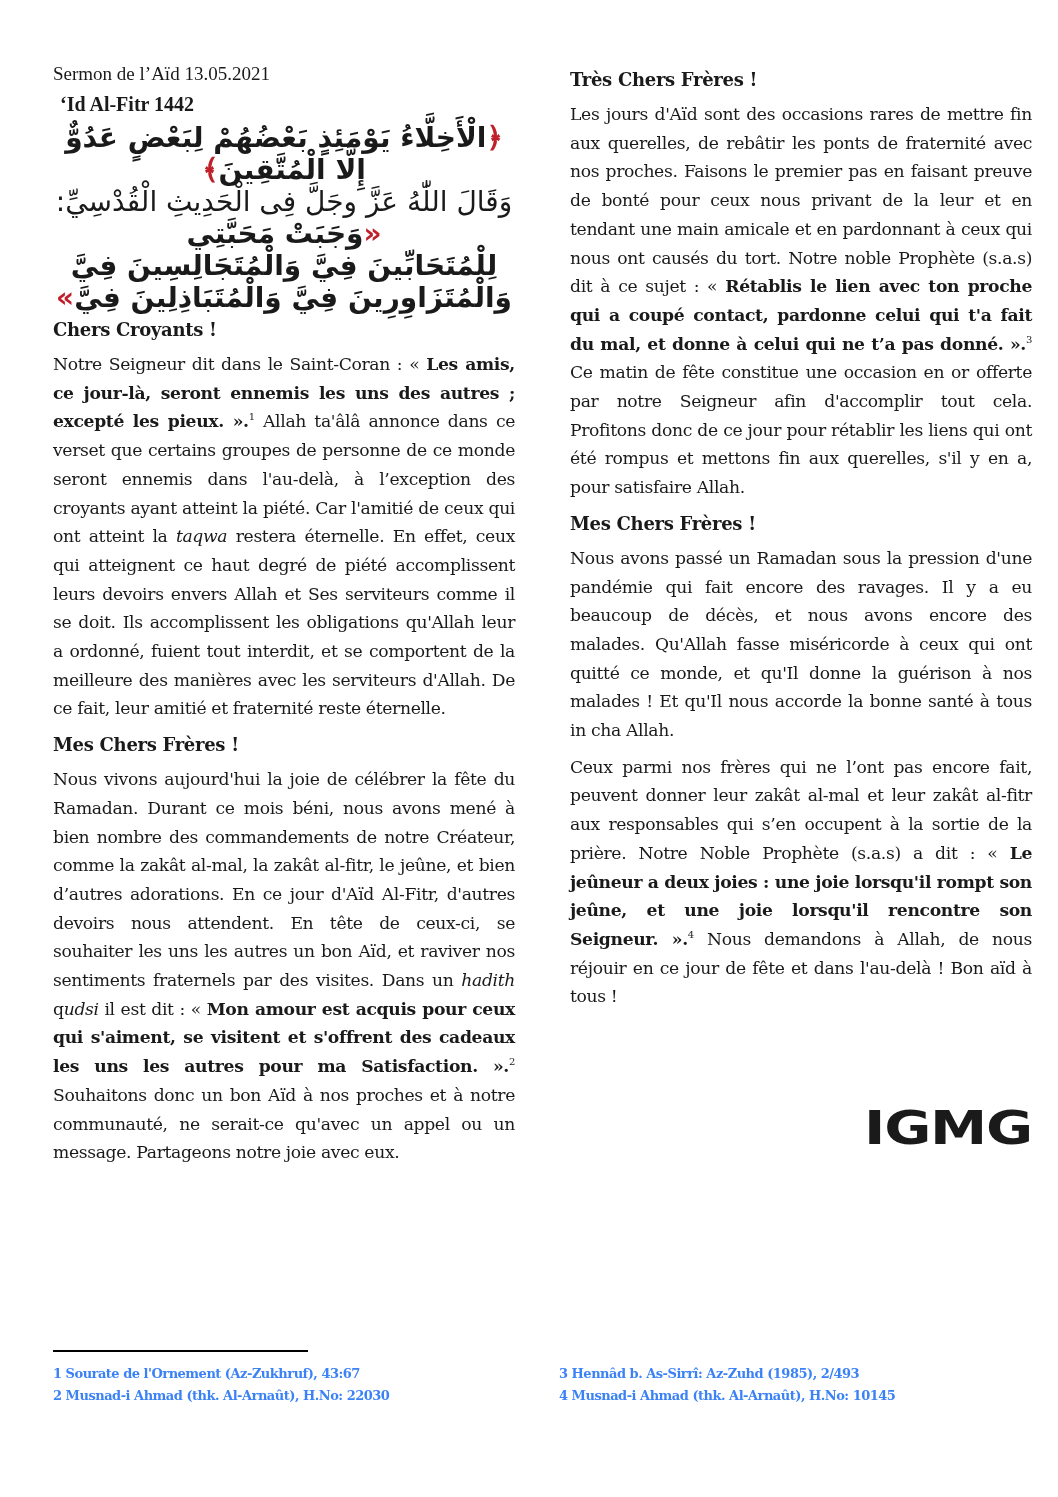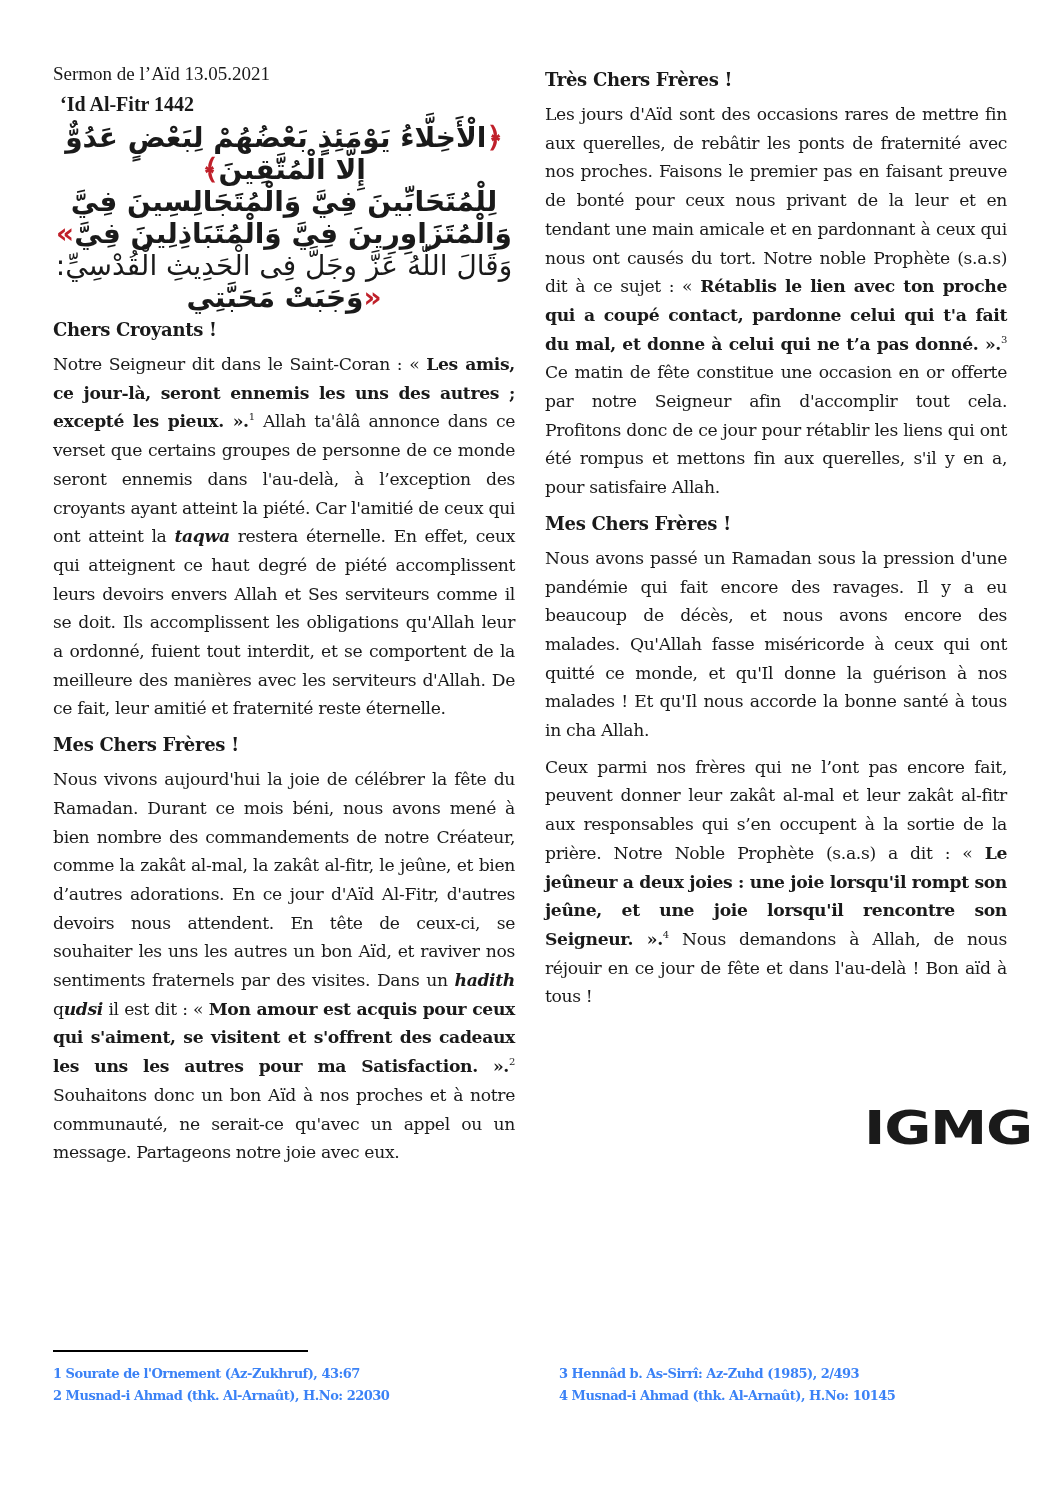--- a/index.html
+++ b/index.html
@@ -1,28 +1,28 @@
 <!DOCTYPE html>
 <html><head>
 <meta charset="utf-8">
 <style>
   html, body { margin: 0; padding: 0; background: #ffffff; }
   body { width: 1058px; height: 1497px; position: relative; overflow: hidden;
          font-family: "DejaVu Serif", "Liberation Serif", serif; color: #1a1a1a; }
   .col { position: absolute; top: 62px; width: 462px; }
   .col-left { left: 53px; }
-  .col-right { left: 545px; }
+  .col-right { left: 570px; }
   .header-line { font-family: "Liberation Serif", serif; font-size: 19px; line-height: 24px; margin: 0; }
   .header-bold { font-family: "Liberation Serif", serif; font-weight: bold; font-size: 20px; line-height: 22px; margin: 7px; }
   .arabic { direction: rtl; text-align: center; font-family: "DejaVu Sans", sans-serif; font-size: 28px; line-height: 32px; margin: 0; font-weight: bold; }
   .bracket { color: #c0202a; font-weight: bold; }
   .heading { font-family: "DejaVu Serif", serif; font-weight: bold; font-size: 18px; line-height: 28px; margin: 2px 0 6px 0; letter-spacing: -0.3px; }
   .para { font-family: "DejaVu Serif", serif; font-size: 17.2px; line-height: 28.7px; margin: 0 0 8px 0; text-align: justify; letter-spacing: -0.35px; }
   .para b { font-weight: bold; }
-  .para i { font-style: italic; font-weight: bold; }
+  .para i { font-style: italic; }
   sup { font-size: 10px; line-height: 0; vertical-align: super; }
   .footnote-rule { position: absolute; left: 53px; top: 1350px; width: 255px; height: 1.5px; background: #000; }
   .footnotes { position: absolute; top: 1363px; font-family: "DejaVu Serif", serif; font-size: 13px; line-height: 22px; font-weight: bold; letter-spacing: -0.5px; color: #3b82f6; }
   .footnotes-left { left: 53px; }
   .footnotes-right { left: 559px; }
   .footnotes div { margin: 0; }
   .logo { position: absolute; left: 836px; top: 1108px; width: 185px; height: 40px; display: flex; align-items: center; flex-direction: column; }
   .logo-mark { width: 38px; height: 38px; background: #0a9a5c; position: relative; overflow: hidden; }
   .logo-text { font-family: "DejaVu Sans", sans-serif; font-weight: bold; font-size: 46px; letter-spacing: -1px; margin-left: 6px; color: #1a1a1a; line-height: 40px; transform: scaleX(1.25); transform-origin: left center; }
 </style>
@@ -30,25 +30,25 @@
 <body>
 
 <div class="col col-left">
   <p class="header-line">Sermon de l’Aïd 13.05.2021</p>
   <p class="header-bold">‘Id Al-Fitr 1442</p>
 
   <p class="arabic">
     <span class="bracket">﴿</span><span>الْأَخِلَّاءُ يَوْمَئِذٍ بَعْضُهُمْ لِبَعْضٍ عَدُوٌّ إِلَّا الْمُتَّقِينَ</span><span class="bracket">﴾</span>
   </p>
   <p class="arabic">
-    <span>لِلْمُتَحَابِّينَ فِيَّ وَالْمُتَجَالِسِينَ فِيَّ وَالْمُتَزَاوِرِينَ فِيَّ وَالْمُتَبَاذِلِينَ فِيَّ</span><span class="bracket">»</span>
+    <span class="normal" style="font-weight:normal">وَقَالَ اللّٰهُ عَزَّ وجَلَّ فِى الْحَدِيثِ الْقُدْسِيِّ:</span>
+    <span class="bracket">«</span><span>وَجَبَتْ مَحَبَّتِي</span>
   </p>
   <p class="arabic">
-    <span class="normal" style="font-weight:normal">وَقَالَ اللّٰهُ عَزَّ وجَلَّ فِى الْحَدِيثِ الْقُدْسِيِّ:</span>
-    <span class="bracket">«</span><span>وَجَبَتْ مَحَبَّتِي</span>
+    <span>لِلْمُتَحَابِّينَ فِيَّ وَالْمُتَجَالِسِينَ فِيَّ وَالْمُتَزَاوِرِينَ فِيَّ وَالْمُتَبَاذِلِينَ فِيَّ</span><span class="bracket">»</span>
   </p>
 
   <p class="heading">Chers Croyants !</p>
   <p class="para"><span>Notre Seigneur dit dans le Saint-Coran : « </span><b>Les amis, ce jour-là, seront ennemis les uns des autres ; excepté les pieux. ».</b><sup>1</sup><span> Allah ta'âlâ annonce dans ce verset que certains groupes de personne de ce monde seront ennemis dans l'au-delà, à l’exception des croyants ayant atteint la piété. Car l'amitié de ceux qui ont atteint la </span><i>taqwa</i><span> restera éternelle. En effet, ceux qui atteignent ce haut degré de piété accomplissent leurs devoirs envers Allah et Ses serviteurs comme il se doit. Ils accomplissent les obligations qu'Allah leur a ordonné, fuient tout interdit, et se comportent de la meilleure des manières avec les serviteurs d'Allah. De ce fait, leur amitié et fraternité reste éternelle.</span></p>
 
   <p class="heading">Mes Chers Frères !</p>
   <p class="para"><span>Nous vivons aujourd'hui la joie de célébrer la fête du Ramadan. Durant ce mois béni, nous avons mené à bien  nombre des commandements de notre Créateur, comme la zakât al-mal, la zakât al-fitr, le jeûne, et bien d’autres adorations. En ce jour d'Aïd Al-Fitr, d'autres devoirs nous attendent. En tête de ceux-ci, se souhaiter les uns les autres un bon Aïd, et raviver nos sentiments fraternels par des visites. Dans un </span><i>hadith</i><span> q</span><i>udsi</i><span> il est dit : « </span><b>Mon amour est acquis pour ceux qui s'aiment,  se visitent et s'offrent des cadeaux les uns les autres pour ma Satisfaction. ».</b><sup>2</sup><span> Souhaitons donc un bon Aïd à nos proches et à notre communauté, ne serait-ce qu'avec un appel ou un message. Partageons notre joie avec eux.</span></p>
 </div>
 
 <div class="col col-right">

